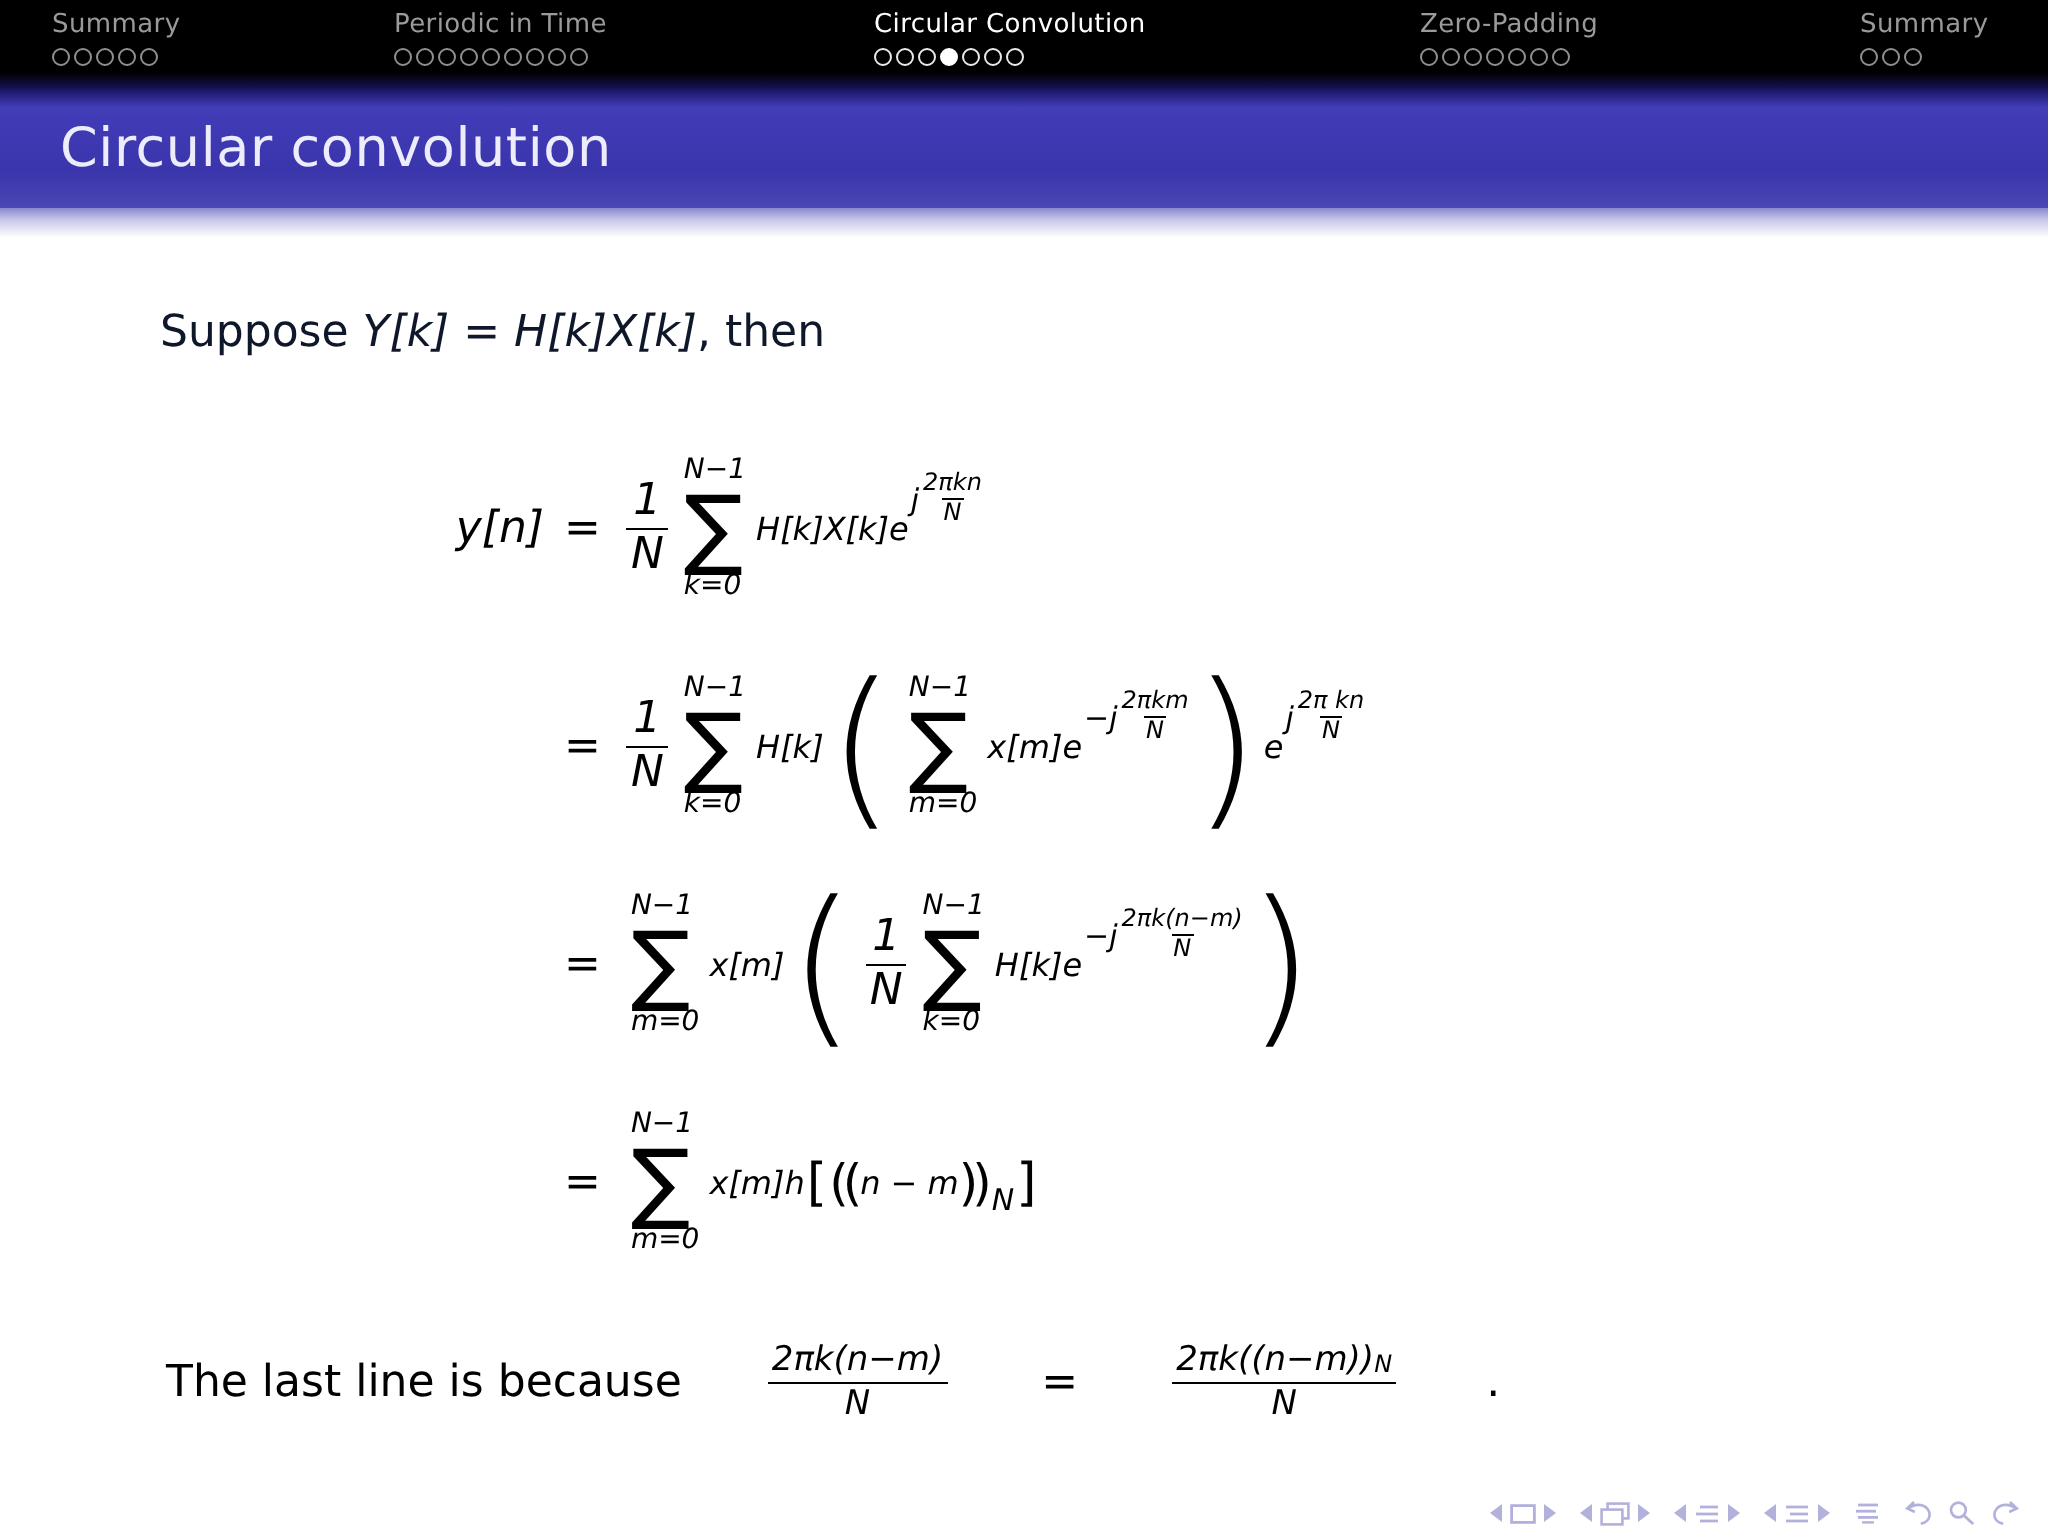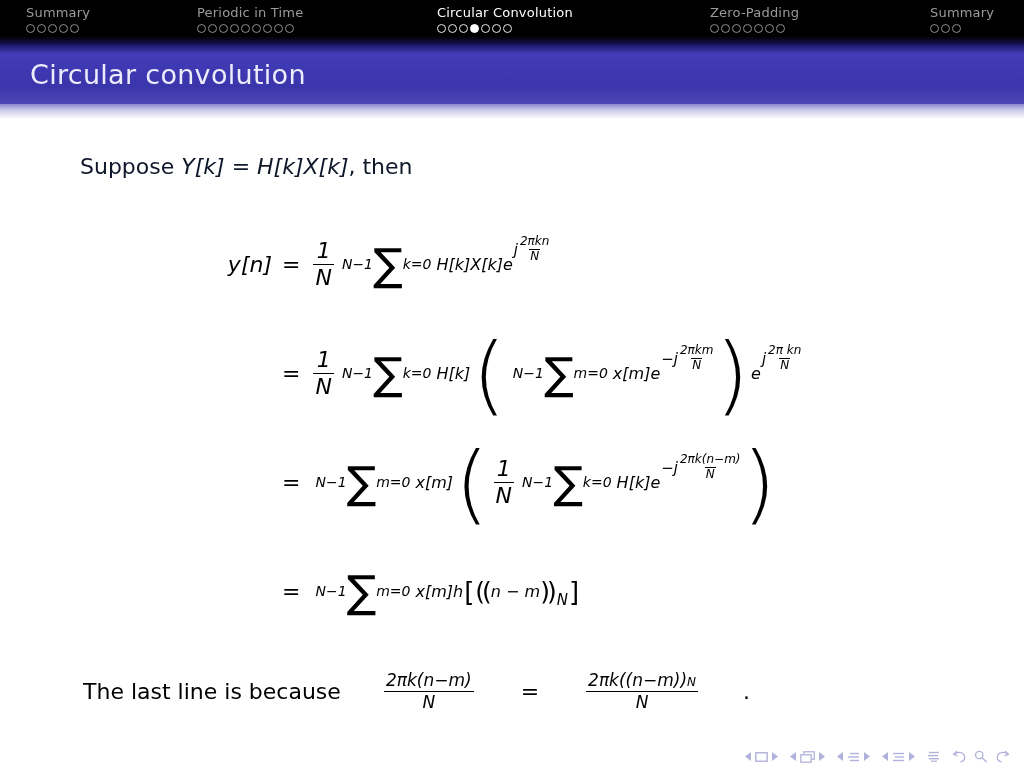--- a/index.html
+++ b/index.html
@@ -39,21 +39,21 @@
   
   .eqs { position:absolute; left:212px; top:210px; }
   .eqrow { display:flex; align-items:center; min-height:109px; white-space:nowrap; }
   .lhs { width:60px; display:flex; justify-content:flex-end; font-style:italic; font-size:22px; }
   .rel { margin:0 10px; font-size:22px; font-style:normal; }
   .mt  { font-size:16px; font-style:italic; }
   .frac { display:inline-flex; flex-direction:column; align-items:center; font-size:22px;
           font-style:italic; margin:0 3px; line-height:1.2; }
   .frac .den { border-top:1.8px solid #000; padding:0 2px; }
   .frac .num { padding:0 2px; }
-  .sum { display:inline-flex; flex-direction:row; align-items:center; margin:0 5px; }
+  .sum { display:inline-flex; flex-direction:column; margin:0 5px; }
   .sum .lim { font-size:14px; font-style:italic; line-height:1.1; }
   .sum .sig { font-size:44px; font-style:normal; line-height:1.0; margin:-1px 0; }
   .sup { display:inline-flex; align-items:center; position:relative; top:-15px;
          font-size:15px; font-style:italic; margin-left:1px; }
   .sfrac { display:inline-flex; flex-direction:column; align-items:center; font-size:12px;
            margin-left:2px; line-height:1.15; }
   .sfrac .den { border-top:1px solid #000; padding:0 1px; }
   .bigp { font-size:86px; font-style:normal; font-weight:300; line-height:0; display:inline-block; margin:0 2px; }
   .bk { font-size:26px; font-style:normal; margin:0 1px; }
   .dpar { font-size:25px; font-style:normal; letter-spacing:-3px; margin-right:2px; }

